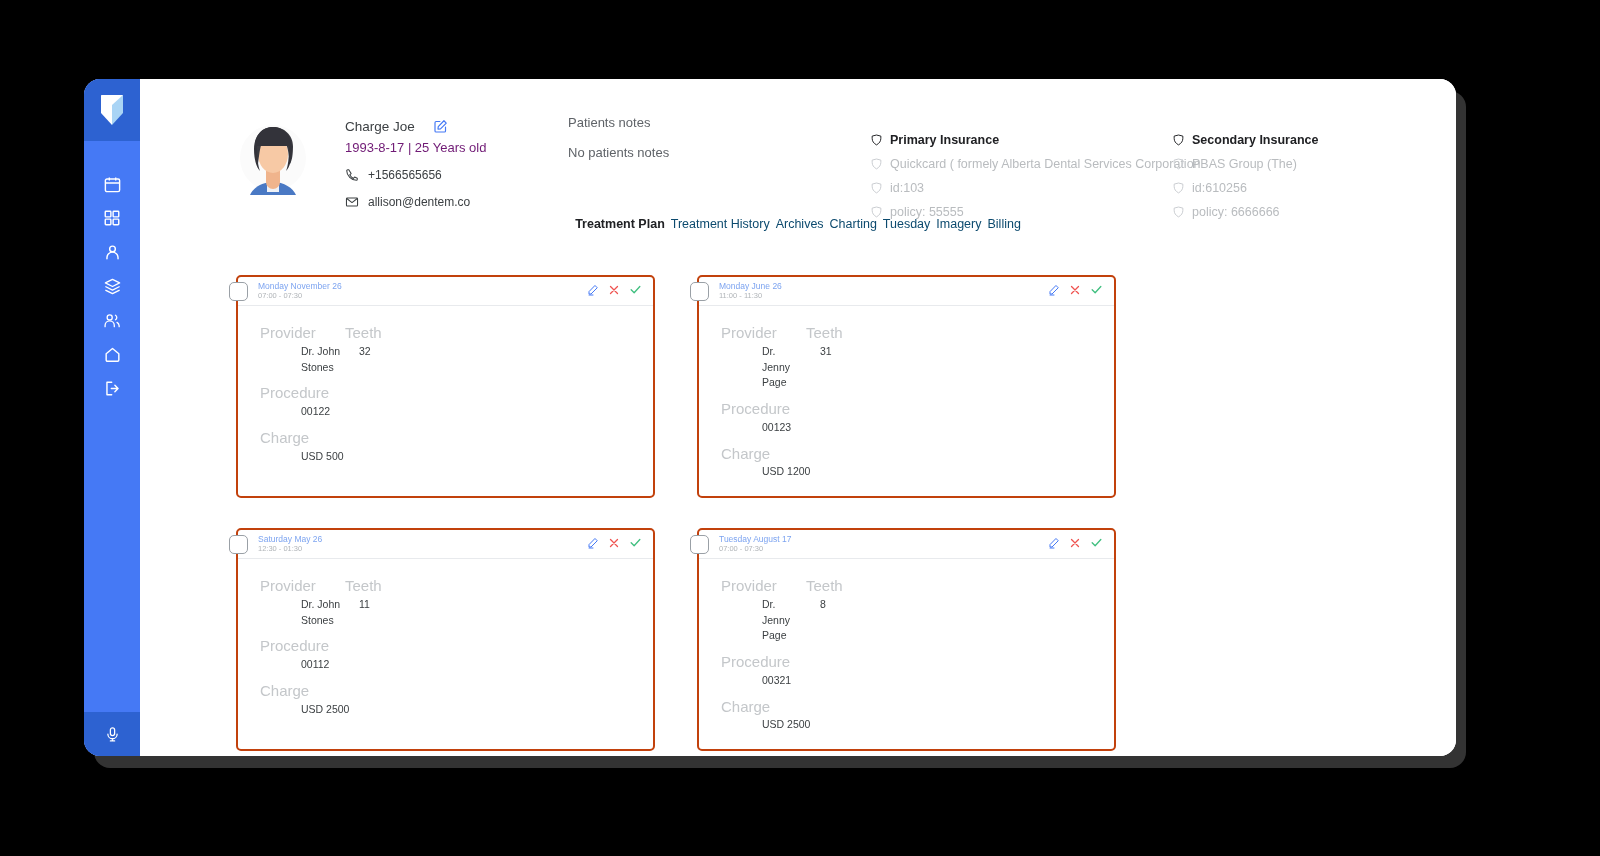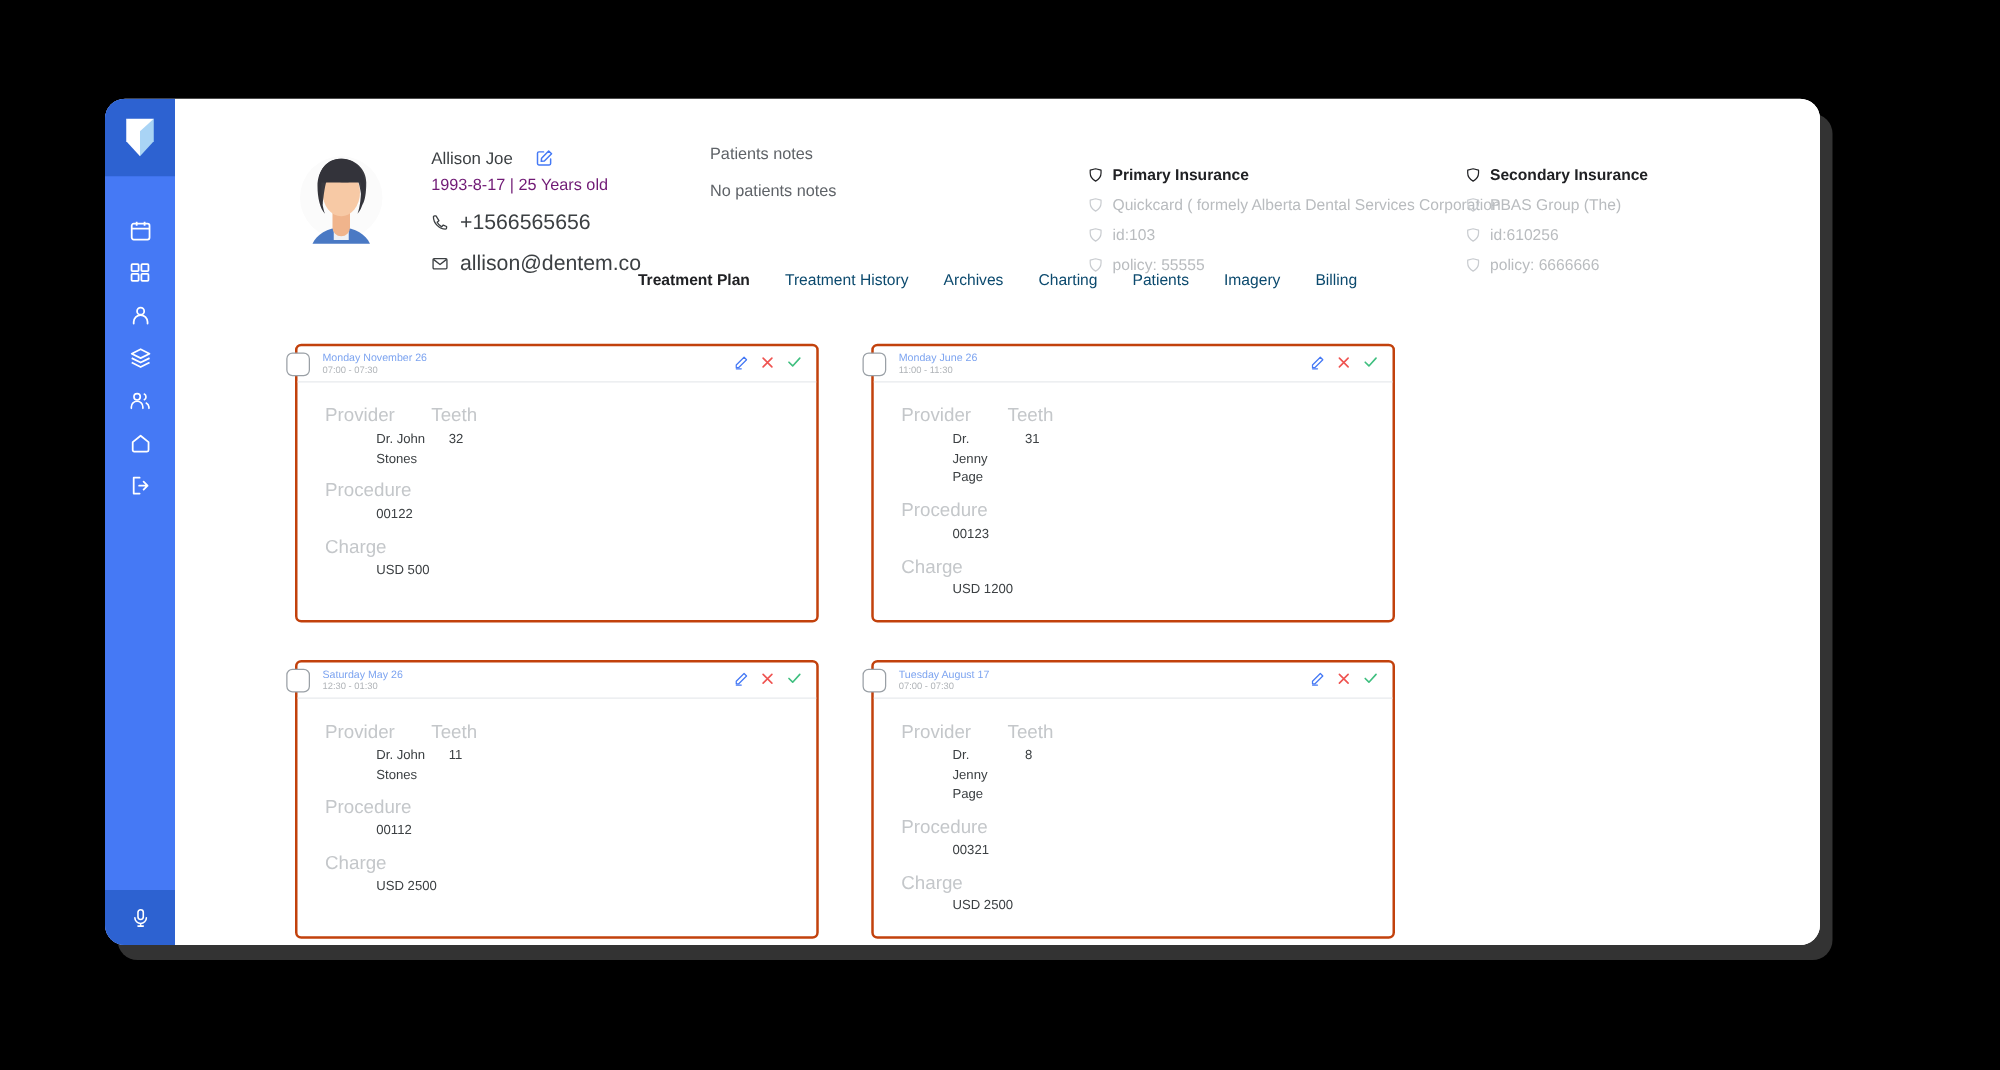--- a/index.html
+++ b/index.html
@@ -106,21 +106,21 @@
   #patient-meta {
     margin-top: 6px;
     font-size: 13px;
     color: #701a75;
   }
   .contact-row {
     display: flex;
     align-items: center;
     gap: 9px;
     margin-top: 13px;
-    font-size: 17px;
+    font-size: 12px;
     color: #3c4043;
   }
   .contact-row svg { flex: 0 0 auto; display:block; }
 
   #patient-notes { position: absolute; left: 428px; top: 36px; }
   #patient-notes .notes-title {
     font-size: 13px; color: #5f6368;
   }
   #patient-notes .notes-body {
     margin-top: 15px;
@@ -145,21 +145,21 @@
   .shield { flex: 0 0 auto; display:block; }
 
   
   #tabs {
     position: absolute;
     left: 0; top: 138px;
     width: 100%;
     display: flex;
     justify-content: center;
     align-items: baseline;
-    gap: 28px;
+    gap: 6px;
   }
   .tab {
     font-size: 12.5px;
     color: #0c4a6e;
     cursor: pointer;
     white-space: nowrap;
   }
   .tab.active {
     color: #202124;
     font-weight: bold;
@@ -332,21 +332,21 @@
           <path d="M28 68h12v14H28z" fill="#eef1f6"></path>
           <path d="M27 60h14v12a7 7 0 01-14 0z" fill="#f0b48c"></path>
           <ellipse cx="34" cy="44" rx="15" ry="19" fill="#f7c9a5"></ellipse>
           <path d="M34 17c-11 0-18 8-18 19 0 9 1 14 3 18 1-8 2-17 4-21 5 3 17 4 24 1 2 4 3 12 4 20 2-4 3-9 3-18 0-11-9-19-20-19z" fill="#3a3a40"></path>
           <path d="M18 36c0 12 1 20 3 25-4-4-6-13-6-22 0-13 8-22 19-22s19 9 19 22c0 9-2 18-6 22 2-5 3-13 3-25z" fill="#33333a"></path>
         </svg>
       </div>
 
       <div id="patient-identity">
         <div id="patient-name-row">
-          <span id="patient-name">Allison Joe</span>
+          <span id="patient-name">Charge Joe</span>
           <svg id="edit-patient-btn" width="15" height="15" viewBox="0 0 24 24" fill="none" stroke="#4579f5" stroke-width="1.9" stroke-linecap="round" stroke-linejoin="round">
             <path d="M20 13v6a1.8 1.8 0 01-1.8 1.8H5A1.8 1.8 0 013.2 19V5.8A1.8 1.8 0 015 4h6"></path>
             <path d="M17.5 2.8l3.7 3.7L12 15.7l-4 .4.4-4z"></path>
           </svg>
         </div>
         <div id="patient-meta">1993-8-17 | 25 Years old</div>
 
         <div class="contact-row">
           <svg width="14" height="14" viewBox="0 0 24 24" fill="none" stroke="#3c4043" stroke-width="1.8" stroke-linejoin="round">
             <path d="M6.5 3h-2A1.5 1.5 0 003 4.5C3 13 11 21 19.5 21A1.5 1.5 0 0021 19.5v-2l-4.5-2-2.2 2.4a15 15 0 01-6.2-6.2L10.5 9.5z"></path>
@@ -422,21 +422,21 @@
         </div>
       </div>
 
     </div>
 
     <div id="tabs">
       <span class="tab active">Treatment Plan</span>
       <span class="tab">Treatment History</span>
       <span class="tab">Archives</span>
       <span class="tab">Charting</span>
-      <span class="tab">Patients</span>
+      <span class="tab">Tuesday</span>
       <span class="tab">Imagery</span>
       <span class="tab">Billing</span>
     </div>
 
     <div id="cards-grid">
 
       <div class="treat-card">
         <div class="card-head">
           <div class="card-checkbox"></div>
           <div class="card-head-text">

